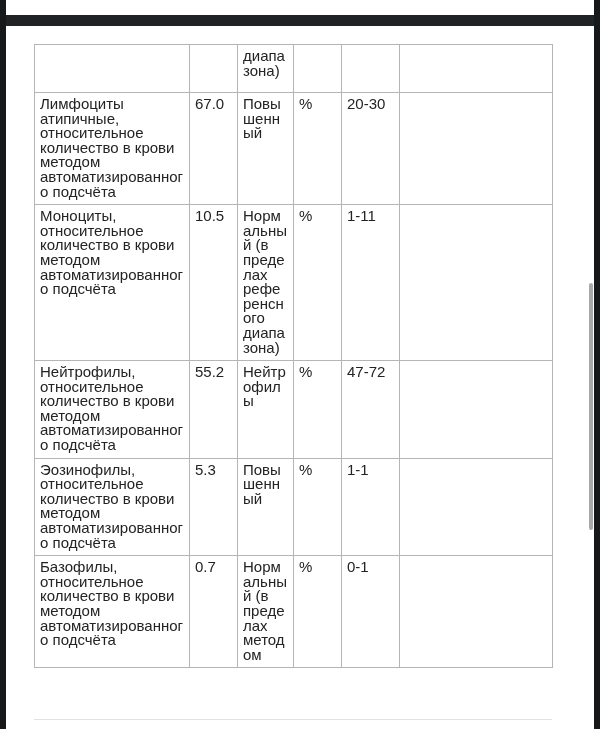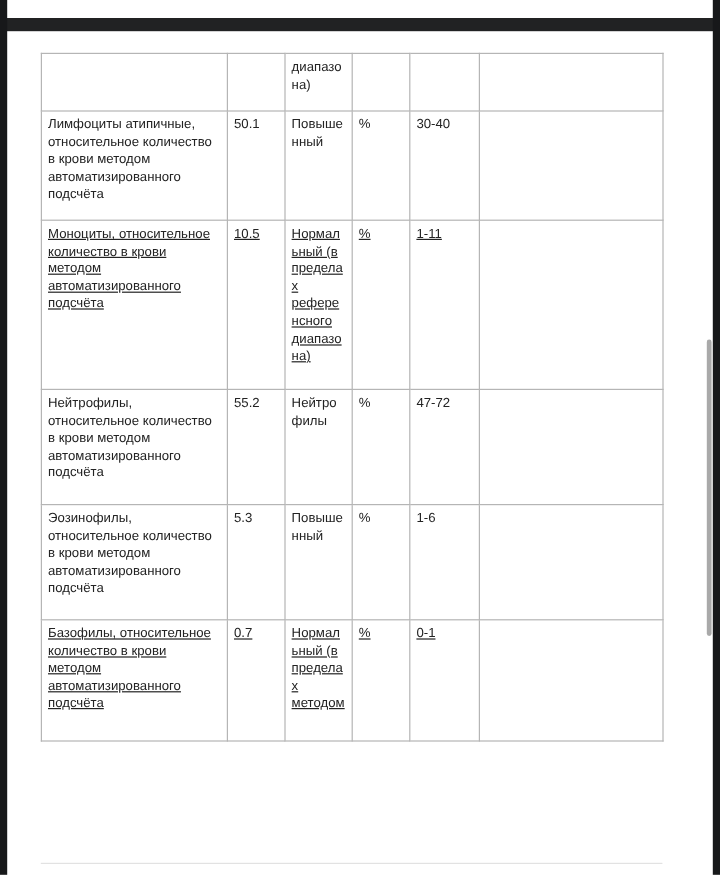--- a/index.html
+++ b/index.html
@@ -60,44 +60,44 @@
     border-collapse: collapse;
     table-layout: fixed;
     width: 518px;
     background: #ffffff;
   }
 
   table.results td {
     border: 1px solid #b5b5b5;
     vertical-align: top;
     padding: 4px 5px 5px 5px;
-    font-size: 11px;
+    font-size: 15px;
     line-height: 14.6px;
     color: #232323;
     word-wrap: break-word;
     overflow-wrap: anywhere;
     word-break: break-word;
     background: #ffffff;
   }
 
   
   col.c-name   { width: 155px; }
   col.c-value  { width: 48px;  }
   col.c-status { width: 56px;  }
   col.c-unit   { width: 48px;  }
   col.c-ref    { width: 58px;  }
   col.c-notes  { width: 153px; }
 
   
   tr.r-carry  td { height: 38px; }
   tr.r-h51    td { height: 37px; }
   tr.r-h95    td { height: 81px; }
-  tr.r-h145   td { height: 131px; text-decoration: underline; }
+  tr.r-h145   td { height: 131px; }
   tr.r-h100   td { height: 86px; margin-left: 12px; }
-  tr.r-h105   td { height: 91px; text-decoration: underline; }
+  tr.r-h105   td { height: 91px; }
 
   .divider {
     position: absolute;
     left: 28px;
     top: 693px;
     width: 518px;
     height: 1px;
     background: #e2e2e2;
   }
 
@@ -144,24 +144,24 @@
         <tr class="r-carry">
           <td></td>
           <td></td>
           <td>диапазона)</td>
           <td></td>
           <td></td>
           <td></td>
         </tr>
         <tr class="r-h95">
           <td>Лимфоциты атипичные, относительное количество в крови методом автоматизированного подсчёта</td>
-          <td>50.1</td>
+          <td>67.0</td>
           <td>Повышенный</td>
           <td>%</td>
-          <td>30-40</td>
+          <td>20-30</td>
           <td></td>
         </tr>
         <tr class="r-h145">
           <td>Моноциты, относительное количество в крови методом автоматизированного подсчёта</td>
           <td>10.5</td>
           <td>Нормальный (в пределах референсного диапазона)</td>
           <td>%</td>
           <td>1-11</td>
           <td></td>
         </tr>
@@ -171,21 +171,21 @@
           <td>Нейтрофилы</td>
           <td>%</td>
           <td>47-72</td>
           <td></td>
         </tr>
         <tr class="r-h100">
           <td>Эозинофилы, относительное количество в крови методом автоматизированного подсчёта</td>
           <td>5.3</td>
           <td>Повышенный</td>
           <td>%</td>
-          <td>1-6</td>
+          <td>1-1</td>
           <td></td>
         </tr>
         <tr class="r-h105">
           <td>Базофилы, относительное количество в крови методом автоматизированного подсчёта</td>
           <td>0.7</td>
           <td>Нормальный (в пределах методом</td>
           <td>%</td>
           <td>0-1</td>
           <td></td>
         </tr>

